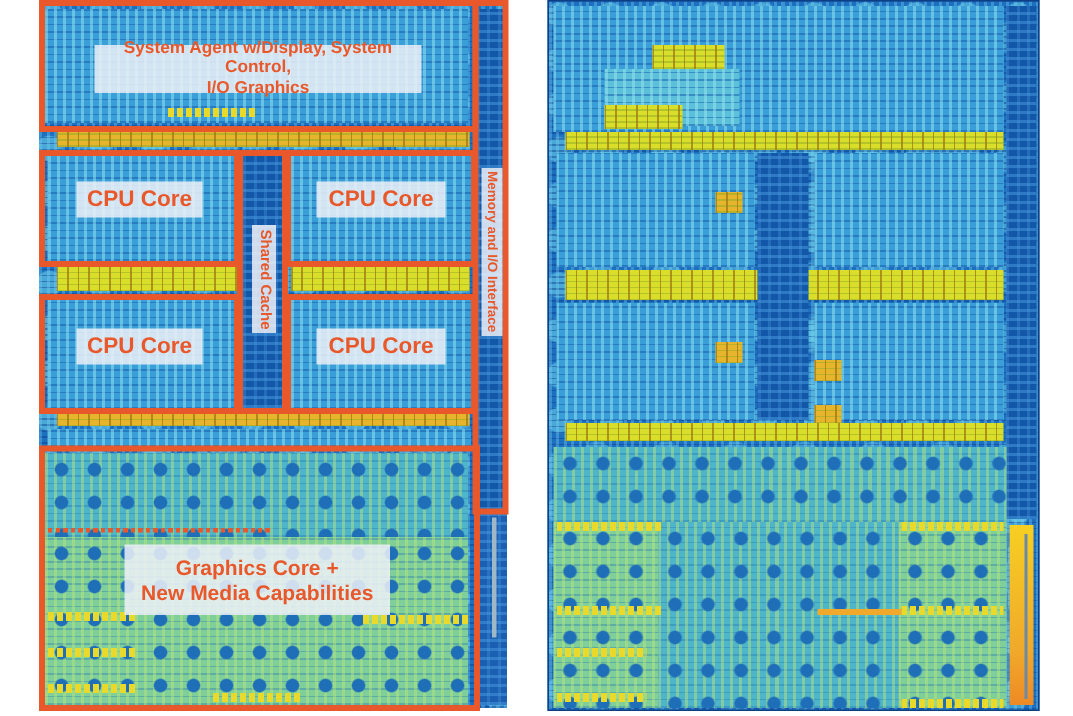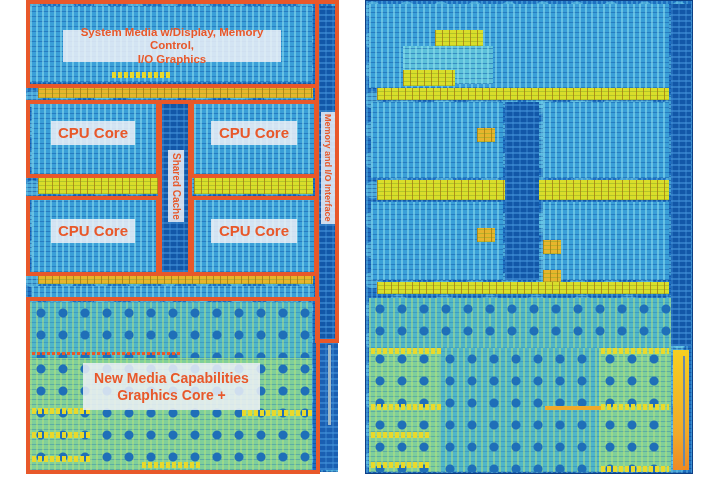--- a/index.html
+++ b/index.html
@@ -116,21 +116,21 @@
   <div class="outline" style="left:4px;top:0;width:293px;height:88px;"></div>
   <div class="outline" style="left:293px;top:0;width:24px;height:343px;"></div>
   <div class="outline" style="left:4px;top:100px;width:134px;height:78px;"></div>
   <div class="outline" style="left:168px;top:100px;width:128px;height:78px;"></div>
   <div class="outline" style="left:4px;top:196px;width:134px;height:80px;"></div>
   <div class="outline" style="left:168px;top:196px;width:128px;height:80px;"></div>
   <div class="outline" style="left:136px;top:100px;width:34px;height:176px;"></div>
   <div class="outline" style="left:4px;top:297px;width:294px;height:177px;"></div>
 
   <div class="label" style="left:41px;top:30px;width:218px;height:32px;font-size:11.5px;flex-direction:column;">
-    <span>System Media w/Display, Memory Control,</span>
+    <span>System Agent w/Display, System Control,</span>
     <span>I/O Graphics</span>
   </div>
 
   <div class="label" style="left:29px;top:121px;width:84px;height:24px;font-size:15px;">
     <span>CPU Core</span>
   </div>
   <div class="label" style="left:189px;top:121px;width:86px;height:24px;font-size:15px;">
     <span>CPU Core</span>
   </div>
   <div class="label" style="left:29px;top:219px;width:84px;height:24px;font-size:15px;">
@@ -142,22 +142,22 @@
 
   <div class="label vertical" style="left:146px;top:150px;width:16px;height:72px;font-size:10px;">
     <span>Shared Cache</span>
   </div>
 
   <div class="label vertical" style="left:299px;top:112px;width:14px;height:112px;font-size:9px;">
     <span>Memory and I/O Interface</span>
   </div>
 
   <div class="label" style="left:61px;top:363px;width:177px;height:47px;font-size:14px;flex-direction:column;">
+    <span>Graphics Core +</span>
     <span>New Media Capabilities</span>
-    <span>Graphics Core +</span>
   </div>
 </div>
 
 <div style="position:absolute;left:365px;top:0;width:330px;height:477px;">
   <div class="die" style="left:0;top:0;width:328px;height:474px;border:1px solid #0d3f86;box-sizing:border-box;"></div>
 
   <div class="tex-light" style="left:4px;top:4px;width:300px;height:84px;"></div>
   <div class="cache-band" style="left:70px;top:30px;width:48px;height:16px;"></div>
   <div class="tex-light" style="left:38px;top:46px;width:90px;height:38px;background-color:#5cc0da;"></div>
   <div class="cache-band" style="left:38px;top:70px;width:52px;height:16px;"></div>

